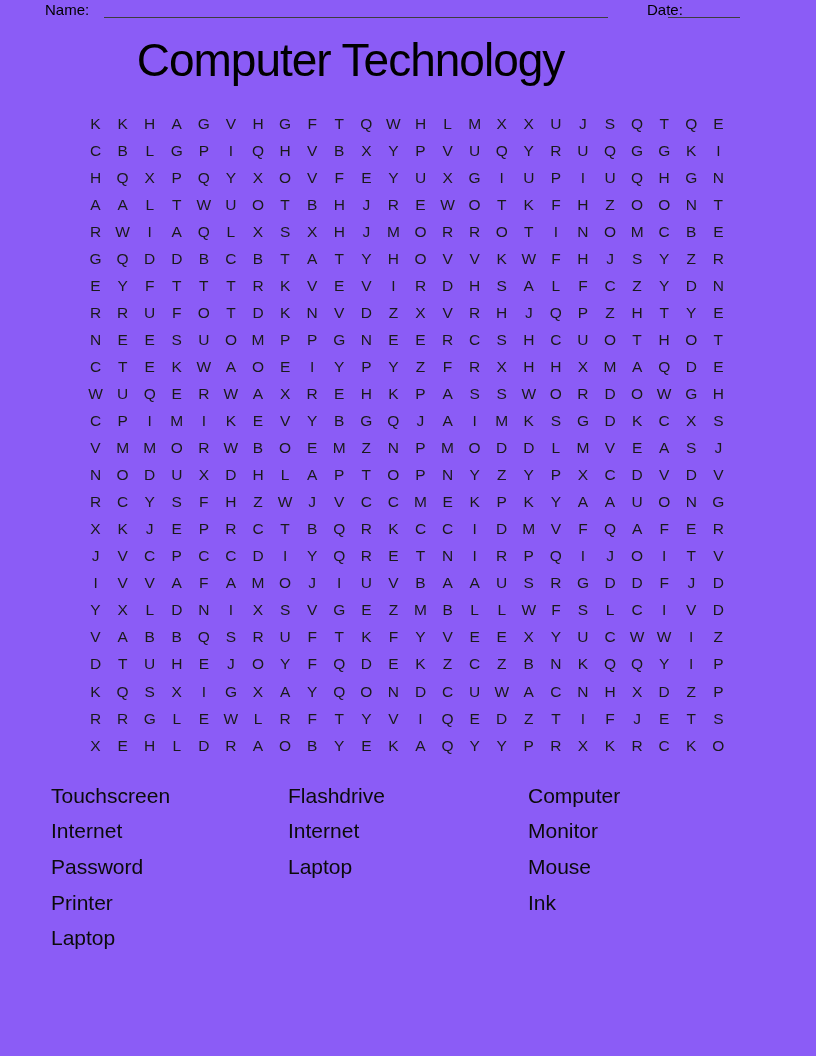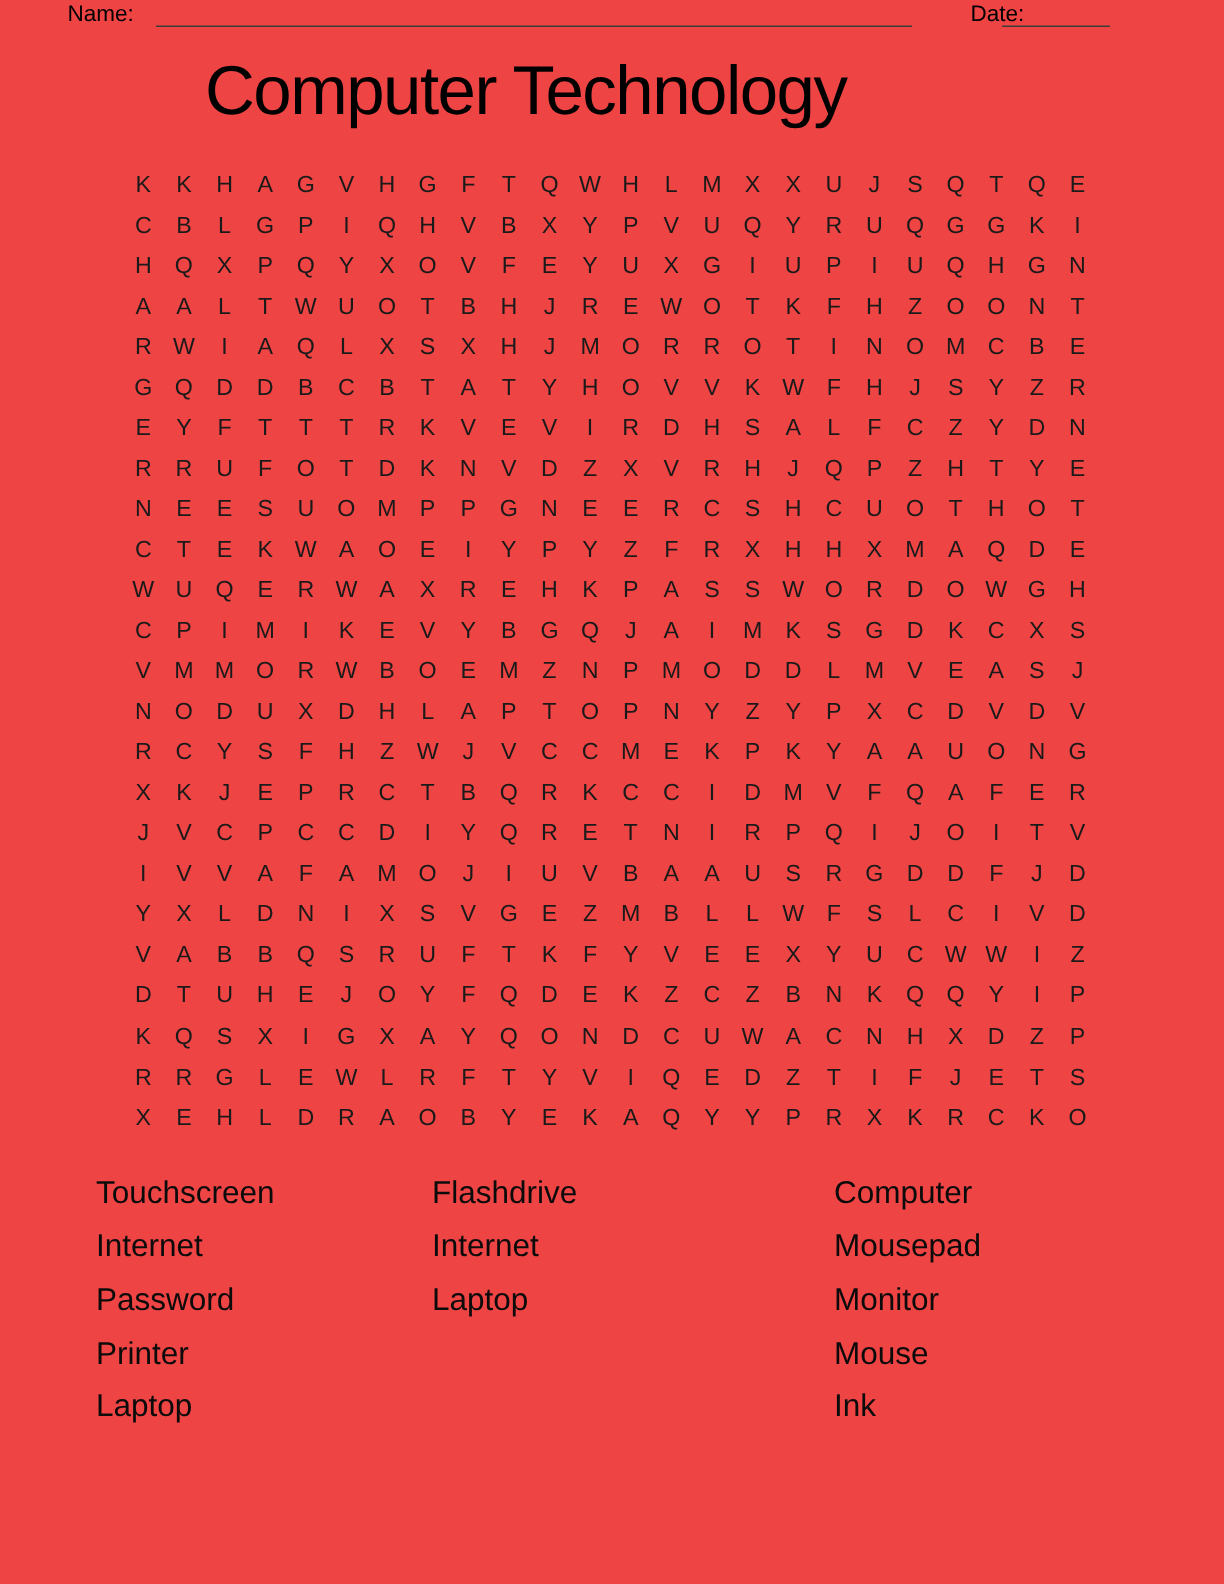--- a/index.html
+++ b/index.html
@@ -4,21 +4,21 @@
 <style>
   * { margin: 0; padding: 0; box-sizing: border-box; }
   html, body {
     width: 816px; height: 1056px;
     background: #ffffff;
     font-family: "Liberation Sans", sans-serif;
     color: #111111;
     overflow: hidden;
     position: relative;
   }
-  .page { position: absolute; inset: 0; width: 816px; height: 1056px; background:#ef4444; }
+  .page { position: absolute; inset: 0; width: 816px; height: 1056px; background:#8b5cf6; }
 
   
   .hdr-label {
     position: absolute;
     font-size: 15px;
     color: #000;
     top: 1px;
   }
   .name-label { left: 45px; }
   .date-label { left: 625px; margin-left: 22px; }
@@ -65,23 +65,23 @@
   .words {
     position: absolute;
     top: 778px;
     left: 0;
     width: 816px;
   }
   .word-col {
     position: absolute;
     top: 0;
   }
-  .word-col-0 { left: 64px; }
+  .word-col-0 { left: 51px; }
   .word-col-1 { left: 288px; }
-  .word-col-2 { left: 556px; }
+  .word-col-2 { left: 528px; }
   .word {
     height: 35.6px;
     display: flex;
     align-items: center;
     font-size: 21px;
     font-weight: 500;
     color: #0b0b0b;
     white-space: nowrap;
   }
 </style>
@@ -685,20 +685,19 @@
         <div class="word">Printer</div>
         <div class="word">Laptop</div>
       </div>
     <div class="word-col word-col-1">
         <div class="word">Flashdrive</div>
         <div class="word">Internet</div>
         <div class="word">Laptop</div>
       </div>
     <div class="word-col word-col-2">
         <div class="word">Computer</div>
-        <div class="word">Mousepad</div>
         <div class="word">Monitor</div>
         <div class="word">Mouse</div>
         <div class="word">Ink</div>
       </div>
   </div>
 
 </div>
 
 </body></html>

